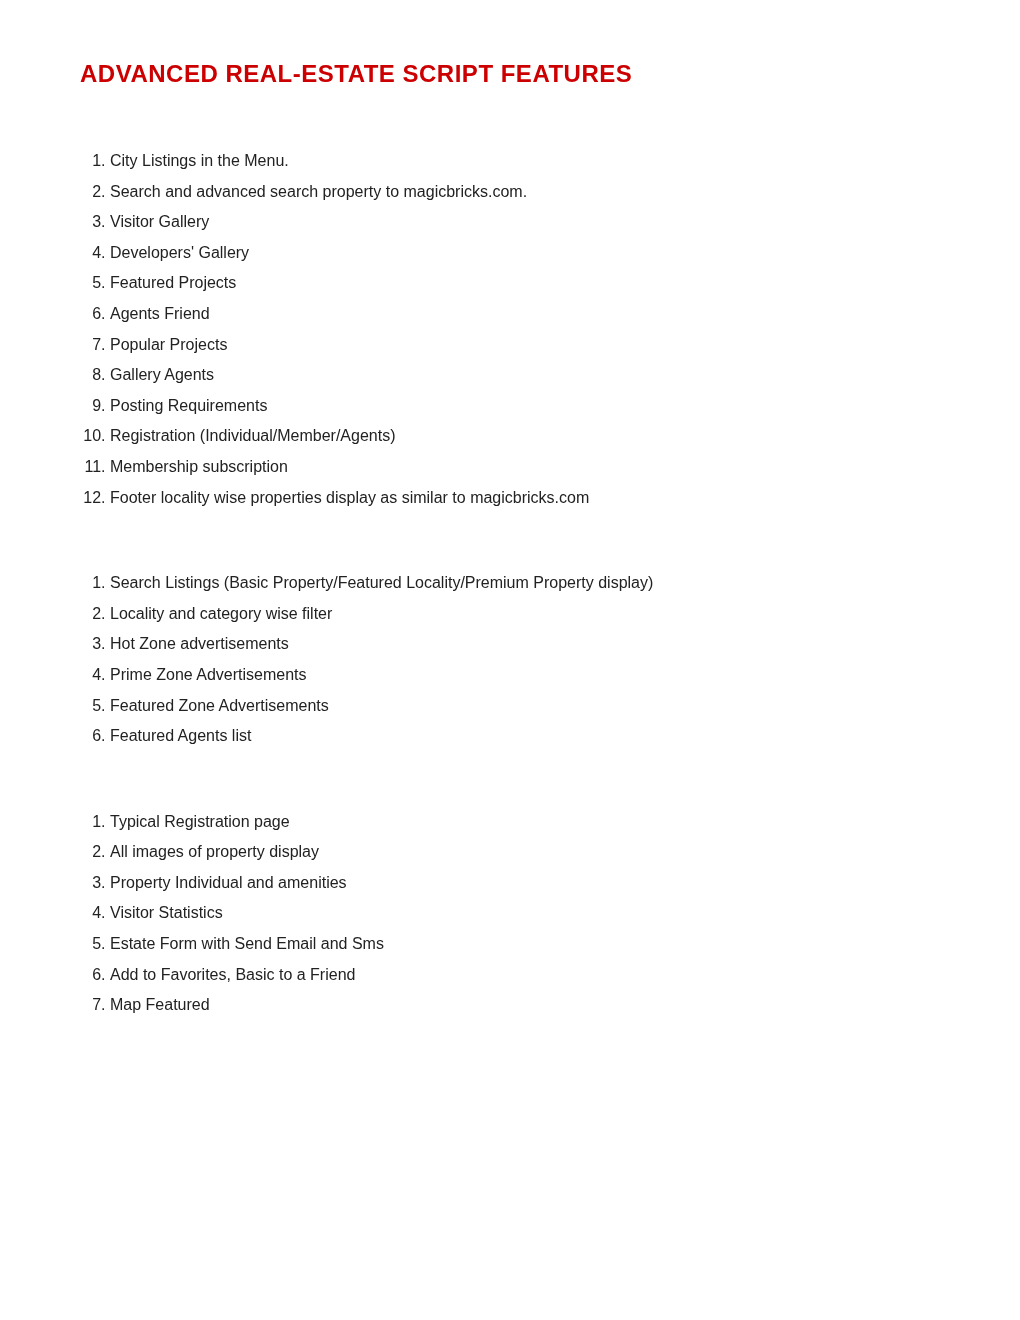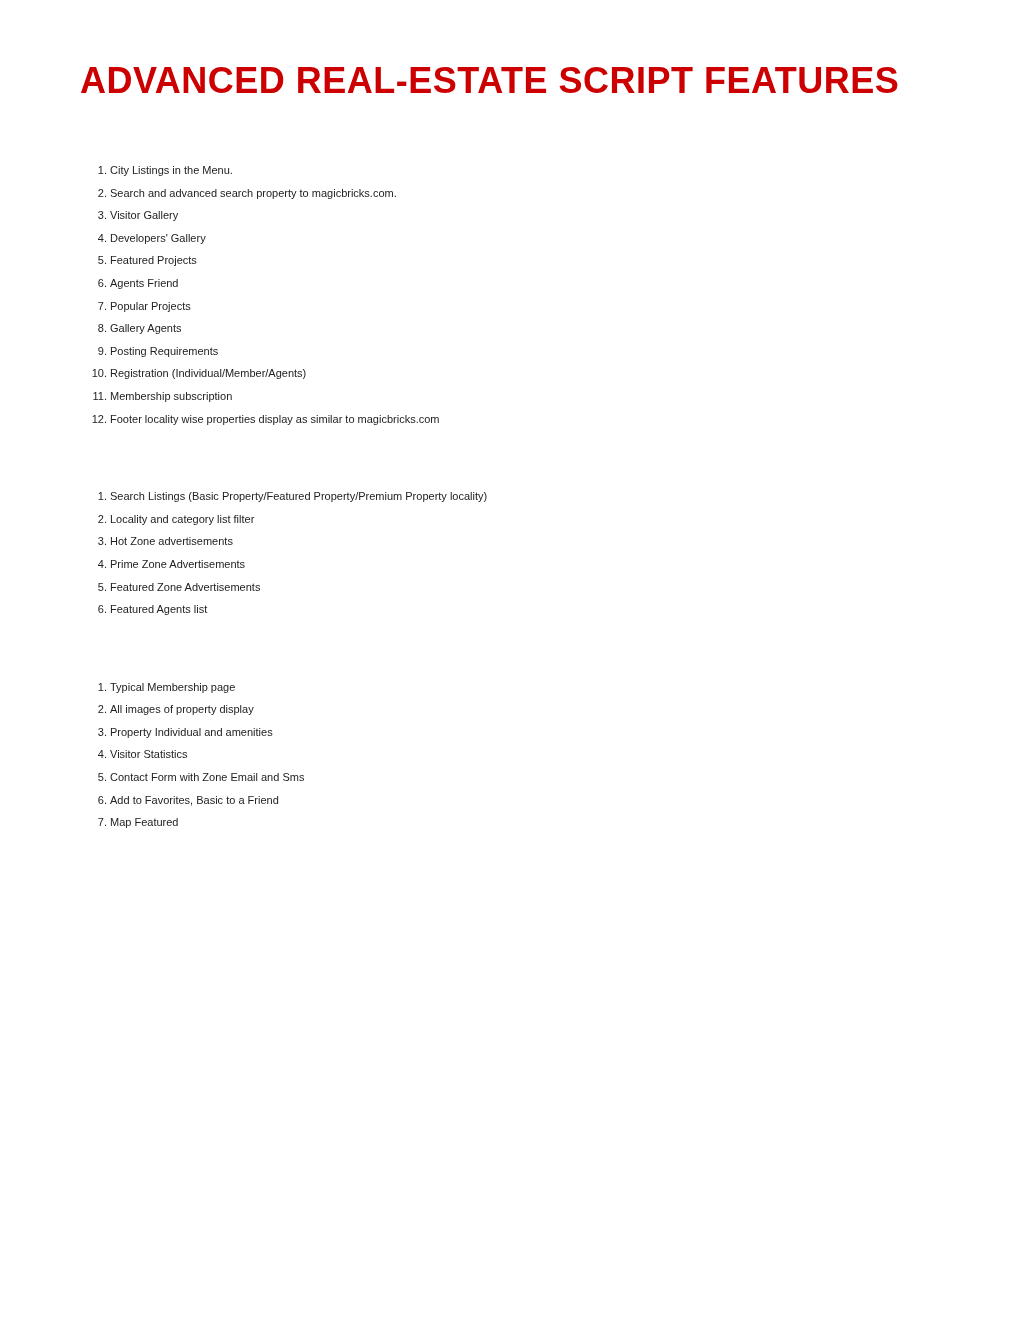--- a/index.html
+++ b/index.html
@@ -12,40 +12,40 @@
       width: 1020px;
       min-height: 1320px;
       background: #ffffff;
       font-family: Arial, sans-serif;
       font-size: 15px;
       color: #222222;
       padding: 60px 80px;
     }
 
     .page-title {
-      font-size: 36px;
+      font-size: 24px;
       font-weight: 900;
       color: #cc0000;
       margin-bottom: 60px;
       letter-spacing: 0.5px;
       text-transform: uppercase;
       font-family: Arial, sans-serif;
     }
 
     .section {
       margin-bottom: 60px;
     }
 
     ol {
       padding-left: 30px;
     }
 
     ol li {
       margin-bottom: 5px;
-      font-size: 11px;
+      font-size: 16px;
       line-height: 1.6;
       color: #222222;
     }
   </style>
 </head>
 <body>
 
 <h1 class="page-title">
   <span>Advanced Real</span><span>-</span><span>Estate</span> <span>SCRIPT FEATURES</span>
 </h1>
@@ -62,32 +62,32 @@
       <li>Gallery  Agents</li>
       <li>Posting Requirements</li>
       <li>Registration (Individual/Member/Agents)</li>
       <li>Membership subscription</li>
       <li>Footer locality wise properties display as similar to magicbricks.com</li>
     </ol>
 </div>
 
 <div class="section">
   <ol>
-  <li>Search Listings (Basic Property/Featured Property/Premium Property locality)</li>
-      <li>Locality and category list filter</li>
+  <li>Search Listings (Basic Property/Featured Locality/Premium Property display)</li>
+      <li>Locality and category wise filter</li>
       <li>Hot Zone advertisements</li>
       <li>Prime Zone Advertisements</li>
       <li>Featured Zone Advertisements</li>
       <li>Featured Agents list</li>
     </ol>
 </div>
 
 <div class="section">
   <ol>
-  <li>Typical Membership page</li>
+  <li>Typical Registration page</li>
       <li>All images of property display</li>
       <li>Property Individual and amenities</li>
       <li>Visitor Statistics</li>
-      <li>Contact Form with Zone Email and Sms</li>
+      <li>Estate Form with Send Email and Sms</li>
       <li>Add to Favorites, Basic to a Friend</li>
       <li>Map Featured</li>
     </ol>
 </div>
 
 </body></html>

